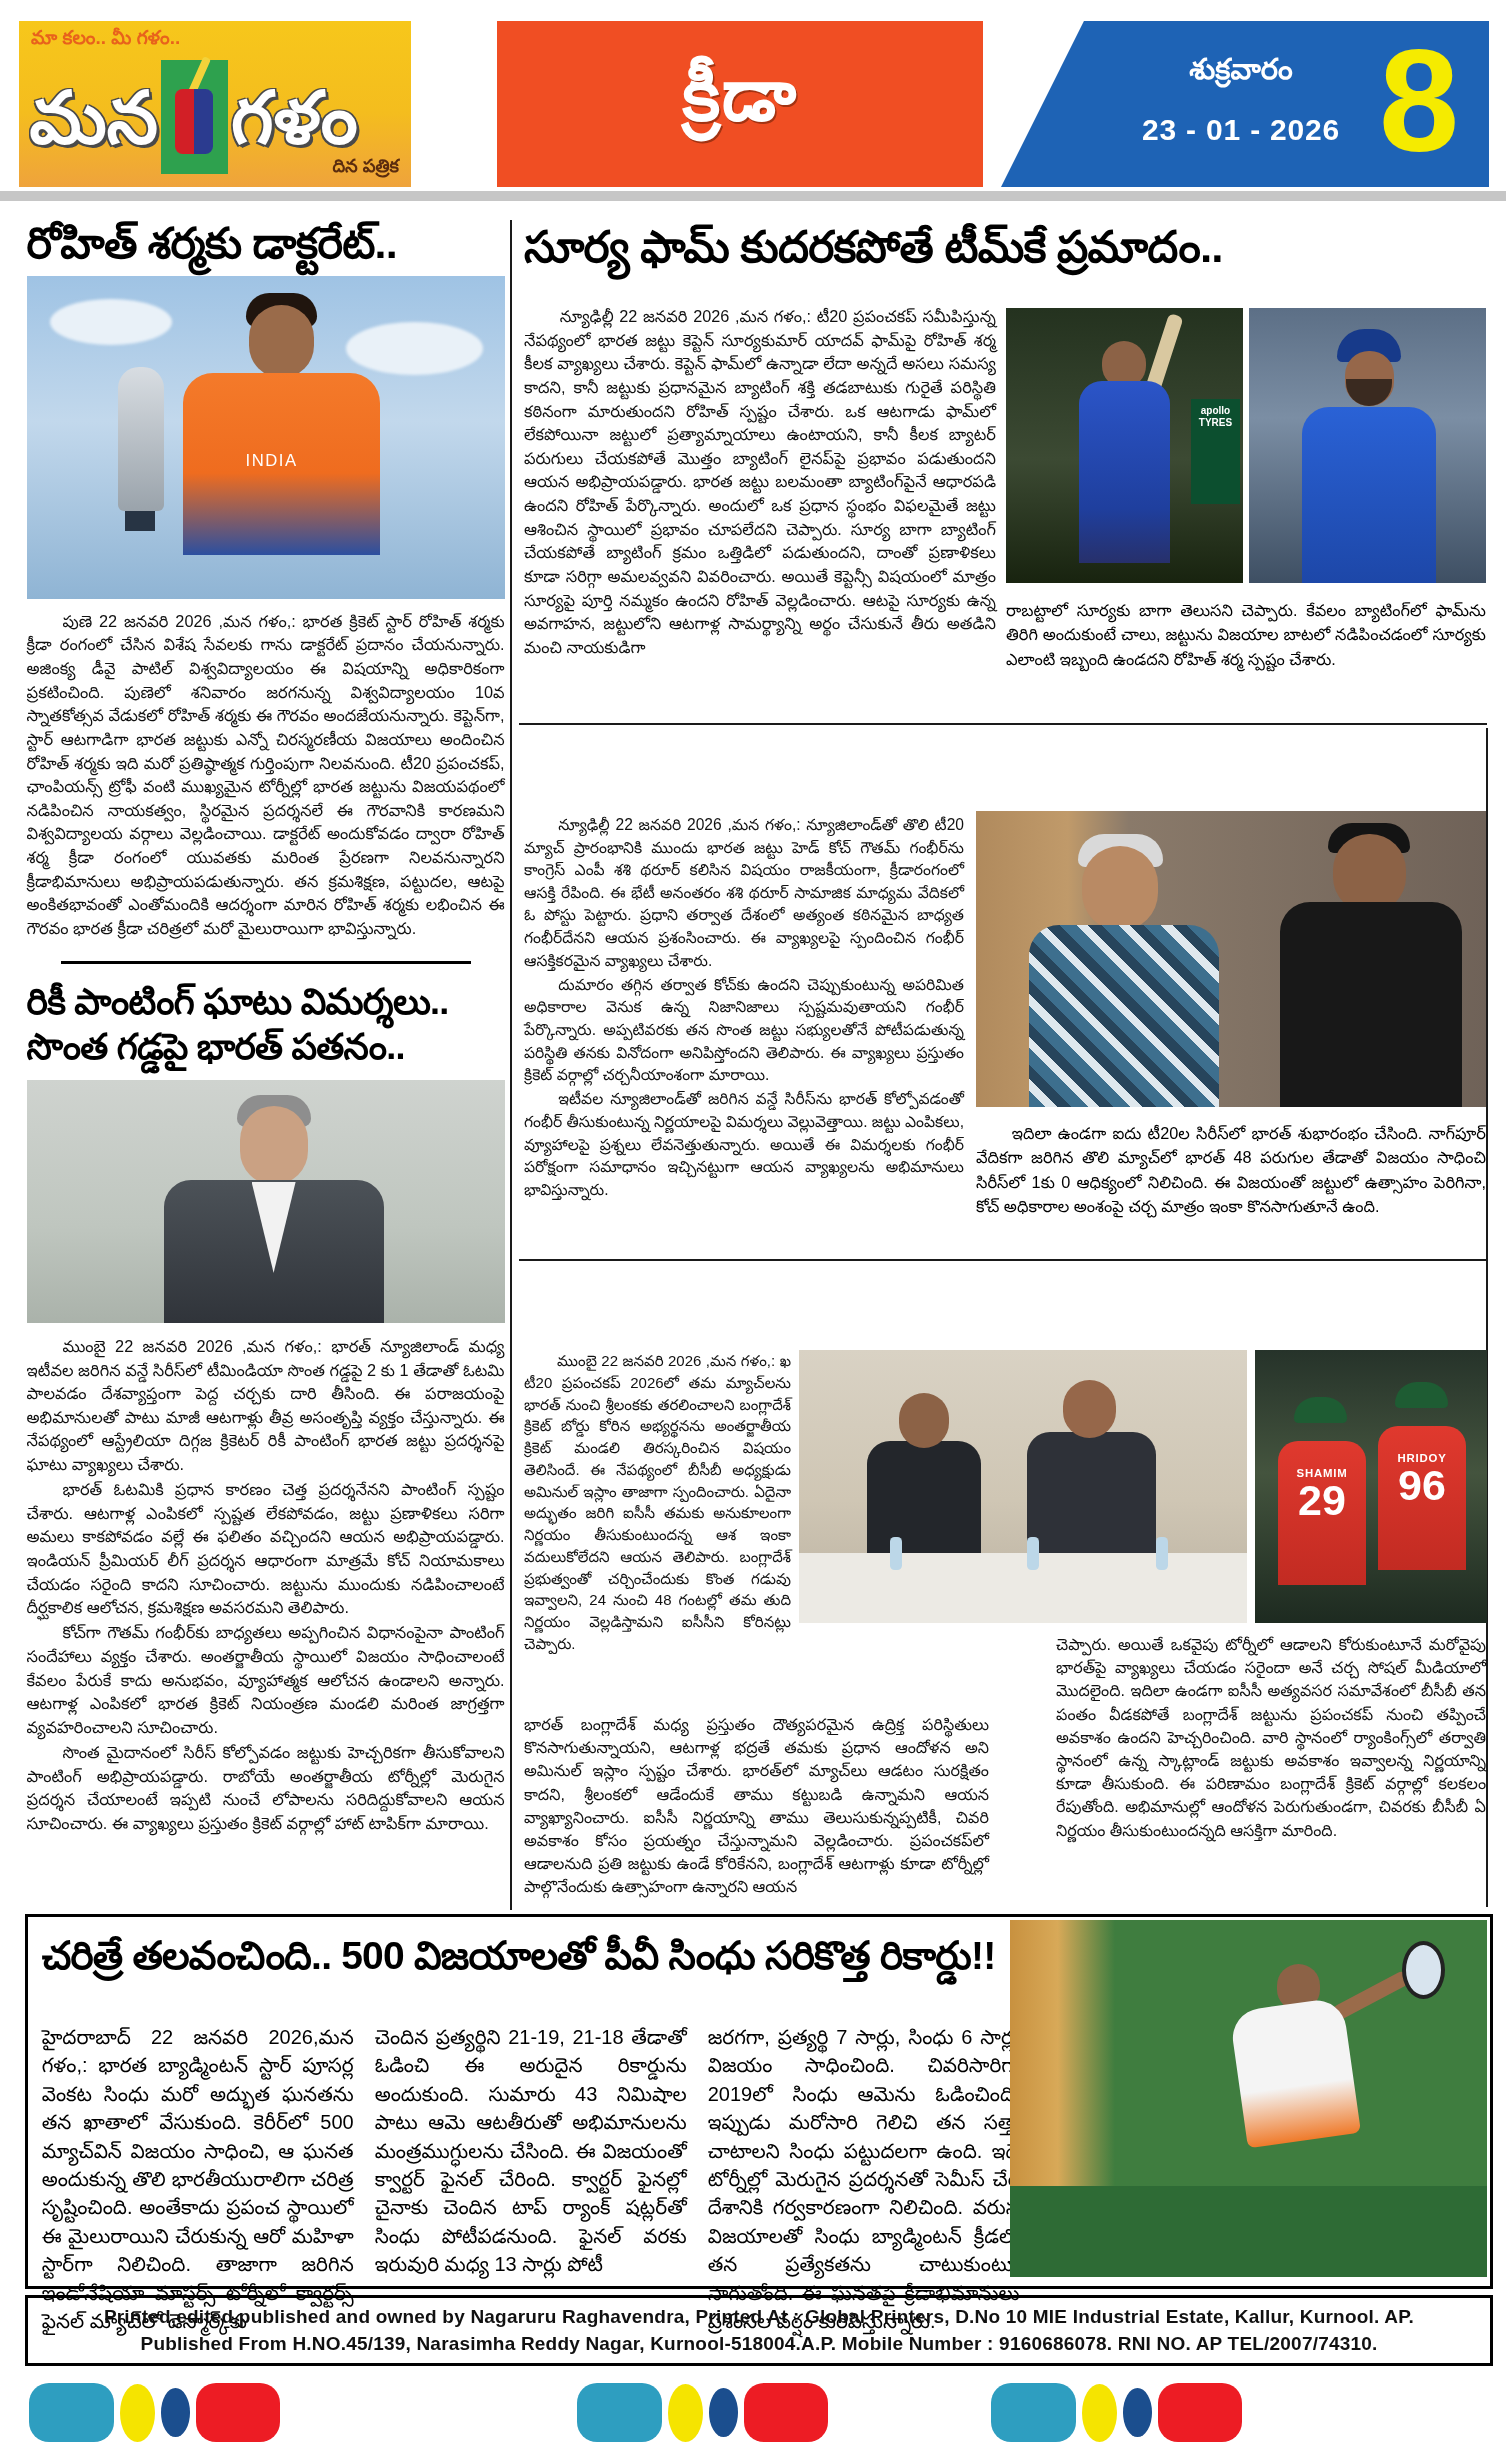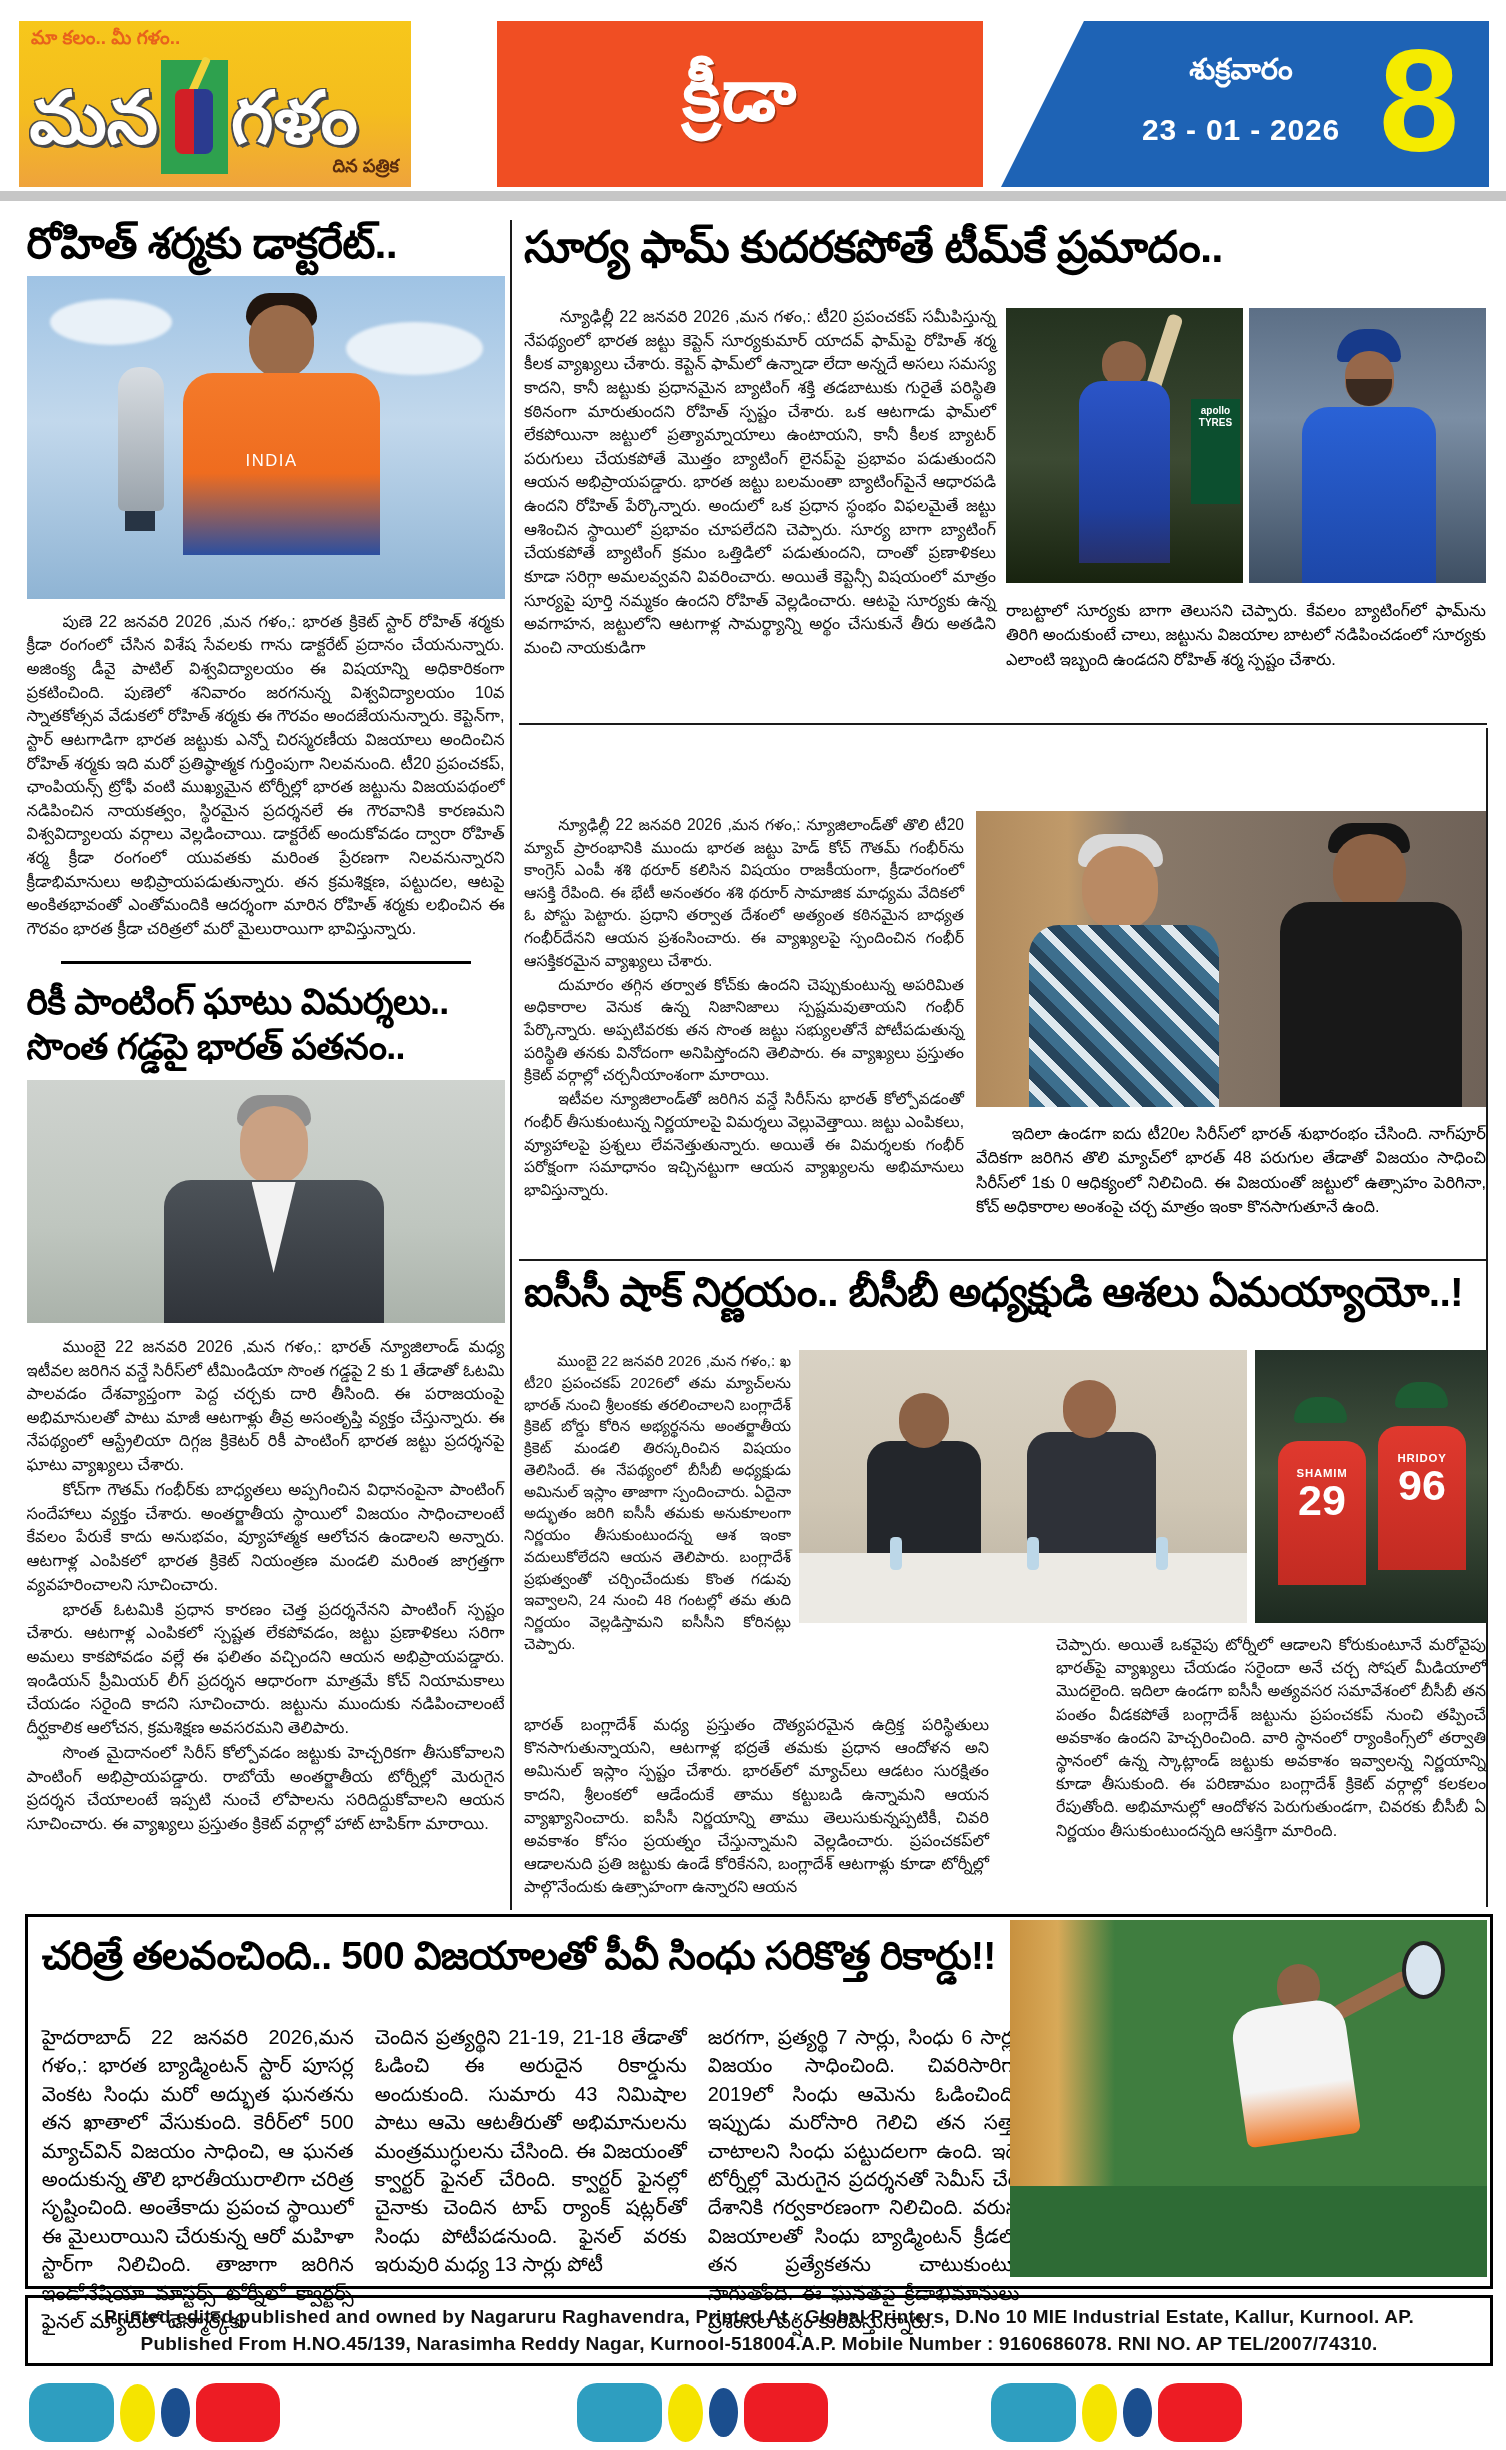--- a/index.html
+++ b/index.html
@@ -212,22 +212,22 @@
 
     <div class="photo-frame ph-ponting">
       <span class="hair"></span>
       <span class="head"></span>
       <span class="suit"></span>
       <span class="shirt"></span>
     </div>
 
     <div class="body-text" style="margin-top:12px;">
       <p>ముంబై  22 జనవరి 2026  ,మన గళం,: భారత్ న్యూజిలాండ్ మధ్య ఇటీవల జరిగిన వన్డే సిరీస్‌లో టీమిండియా సొంత గడ్డపై 2 కు 1 తేడాతో ఓటమి పాలవడం దేశవ్యాప్తంగా పెద్ద చర్చకు దారి తీసింది. ఈ పరాజయంపై అభిమానులతో పాటు మాజీ ఆటగాళ్లు తీవ్ర అసంతృప్తి వ్యక్తం చేస్తున్నారు. ఈ నేపథ్యంలో ఆస్ట్రేలియా దిగ్గజ క్రికెటర్ రికీ పాంటింగ్ భారత జట్టు ప్రదర్శనపై ఘాటు వ్యాఖ్యలు చేశారు.</p>
+      <p>భారత్ ఓటమికి ప్రధాన కారణం చెత్త ప్రదర్శనేనని పాంటింగ్ స్పష్టం చేశారు. ఆటగాళ్ల ఎంపికలో స్పష్టత లేకపోవడం, జట్టు ప్రణాళికలు సరిగా అమలు కాకపోవడం వల్లే ఈ ఫలితం వచ్చిందని ఆయన అభిప్రాయపడ్డారు. ఇండియన్ ప్రీమియర్ లీగ్ ప్రదర్శన ఆధారంగా మాత్రమే కోచ్ నియామకాలు చేయడం సరైంది కాదని సూచించారు. జట్టును ముందుకు నడిపించాలంటే దీర్ఘకాలిక ఆలోచన, క్రమశిక్షణ అవసరమని తెలిపారు.</p>
       <p>కోచ్‌గా గౌతమ్ గంభీర్‌కు బాధ్యతలు అప్పగించిన విధానంపైనా పాంటింగ్ సందేహాలు వ్యక్తం చేశారు. అంతర్జాతీయ స్థాయిలో విజయం సాధించాలంటే కేవలం పేరుకే కాదు అనుభవం, వ్యూహాత్మక ఆలోచన ఉండాలని అన్నారు. ఆటగాళ్ల ఎంపికలో భారత క్రికెట్ నియంత్రణ మండలి మరింత జాగ్రత్తగా వ్యవహరించాలని సూచించారు.</p>
-      <p>భారత్ ఓటమికి ప్రధాన కారణం చెత్త ప్రదర్శనేనని పాంటింగ్ స్పష్టం చేశారు. ఆటగాళ్ల ఎంపికలో స్పష్టత లేకపోవడం, జట్టు ప్రణాళికలు సరిగా అమలు కాకపోవడం వల్లే ఈ ఫలితం వచ్చిందని ఆయన అభిప్రాయపడ్డారు. ఇండియన్ ప్రీమియర్ లీగ్ ప్రదర్శన ఆధారంగా మాత్రమే కోచ్ నియామకాలు చేయడం సరైంది కాదని సూచించారు. జట్టును ముందుకు నడిపించాలంటే దీర్ఘకాలిక ఆలోచన, క్రమశిక్షణ అవసరమని తెలిపారు.</p>
       <p>సొంత మైదానంలో సిరీస్ కోల్పోవడం జట్టుకు హెచ్చరికగా తీసుకోవాలని పాంటింగ్ అభిప్రాయపడ్డారు. రాబోయే అంతర్జాతీయ టోర్నీల్లో మెరుగైన ప్రదర్శన చేయాలంటే ఇప్పటి నుంచే లోపాలను సరిదిద్దుకోవాలని ఆయన సూచించారు. ఈ వ్యాఖ్యలు ప్రస్తుతం క్రికెట్ వర్గాల్లో హాట్ టాపిక్‌గా మారాయి.</p>
     </div>
   </div>
 
   <div class="headline h-surya">సూర్య ఫామ్ కుదరకపోతే టీమ్‌కే ప్రమాదం..</div>
   <div class="surya-body body-text">
     <p>న్యూఢిల్లీ  22 జనవరి 2026  ,మన గళం,: టీ20 ప్రపంచకప్ సమీపిస్తున్న నేపథ్యంలో భారత జట్టు కెప్టెన్ సూర్యకుమార్ యాదవ్ ఫామ్‌పై రోహిత్ శర్మ కీలక వ్యాఖ్యలు చేశారు. కెప్టెన్ ఫామ్‌లో ఉన్నాడా లేదా అన్నదే అసలు సమస్య కాదని, కానీ జట్టుకు ప్రధానమైన బ్యాటింగ్ శక్తి తడబాటుకు గురైతే పరిస్థితి కఠినంగా మారుతుందని రోహిత్ స్పష్టం చేశారు. ఒక ఆటగాడు ఫామ్‌లో లేకపోయినా జట్టులో ప్రత్యామ్నాయాలు ఉంటాయని, కానీ కీలక బ్యాటర్ పరుగులు చేయకపోతే మొత్తం బ్యాటింగ్ లైనప్‌పై ప్రభావం పడుతుందని ఆయన అభిప్రాయపడ్డారు. భారత జట్టు బలమంతా బ్యాటింగ్‌పైనే ఆధారపడి ఉందని రోహిత్ పేర్కొన్నారు. అందులో ఒక ప్రధాన స్థంభం విఫలమైతే జట్టు ఆశించిన స్థాయిలో ప్రభావం చూపలేదని చెప్పారు. సూర్య బాగా బ్యాటింగ్ చేయకపోతే బ్యాటింగ్ క్రమం ఒత్తిడిలో పడుతుందని, దాంతో ప్రణాళికలు కూడా సరిగ్గా అమలవ్వవని వివరించారు. అయితే కెప్టెన్సీ విషయంలో మాత్రం సూర్యపై పూర్తి నమ్మకం ఉందని రోహిత్ వెల్లడించారు. ఆటపై సూర్యకు ఉన్న అవగాహన, జట్టులోని ఆటగాళ్ల సామర్థ్యాన్ని అర్థం చేసుకునే తీరు అతడిని మంచి నాయకుడిగా</p>
   </div>
   <div class="photo-frame ph-surya">
     <span class="bat"></span>
@@ -253,21 +253,20 @@
     <span class="man1-head"></span>
     <span class="man1-shirt"></span>
     <span class="man2-hair"></span>
     <span class="man2-head"></span>
     <span class="man2-body"></span>
   </div>
   <div class="coach-side">
     <p>ఇదిలా ఉండగా ఐదు టీ20ల సిరీస్‌లో భారత్ శుభారంభం చేసింది. నాగ్‌పూర్ వేదికగా జరిగిన తొలి మ్యాచ్‌లో భారత్ 48 పరుగుల తేడాతో విజయం సాధించి సిరీస్‌లో 1కు 0 ఆధిక్యంలో నిలిచింది. ఈ విజయంతో జట్టులో ఉత్సాహం పెరిగినా, కోచ్ అధికారాల అంశంపై చర్చ మాత్రం ఇంకా కొనసాగుతూనే ఉంది.</p>
   </div>
 
-  <div class="headline h-icc">ఐసీసీ షాక్ నిర్ణయం.. బీసీబీ అధ్యక్షుడి ఆశలు ఏమయ్యాయో..!</div>
   <div class="icc-col1 body-text">
     <p>ముంబై  22 జనవరి 2026 ,మన గళం,: ఖ టీ20 ప్రపంచకప్ 2026లో తమ మ్యాచ్‌లను భారత్ నుంచి శ్రీలంకకు తరలించాలని బంగ్లాదేశ్ క్రికెట్ బోర్డు కోరిన అభ్యర్థనను అంతర్జాతీయ క్రికెట్ మండలి తిరస్కరించిన విషయం తెలిసిందే. ఈ నేపథ్యంలో బీసీబీ అధ్యక్షుడు అమినుల్ ఇస్లాం తాజాగా స్పందించారు. ఏదైనా అద్భుతం జరిగి ఐసీసీ తమకు అనుకూలంగా నిర్ణయం తీసుకుంటుందన్న ఆశ ఇంకా వదులుకోలేదని ఆయన తెలిపారు. బంగ్లాదేశ్ ప్రభుత్వంతో చర్చించేందుకు కొంత గడువు ఇవ్వాలని, 24 నుంచి 48 గంటల్లో తమ తుది నిర్ణయం వెల్లడిస్తామని ఐసీసీని కోరినట్లు చెప్పారు.</p>
   </div>
   <div class="photo-frame ph-press">
     <span class="suitA"></span>
     <span class="headA"></span>
     <span class="suitB"></span>
     <span class="headB"></span>
     <span class="table"></span>
     <span class="bottle" style="left:91px;"></span>

